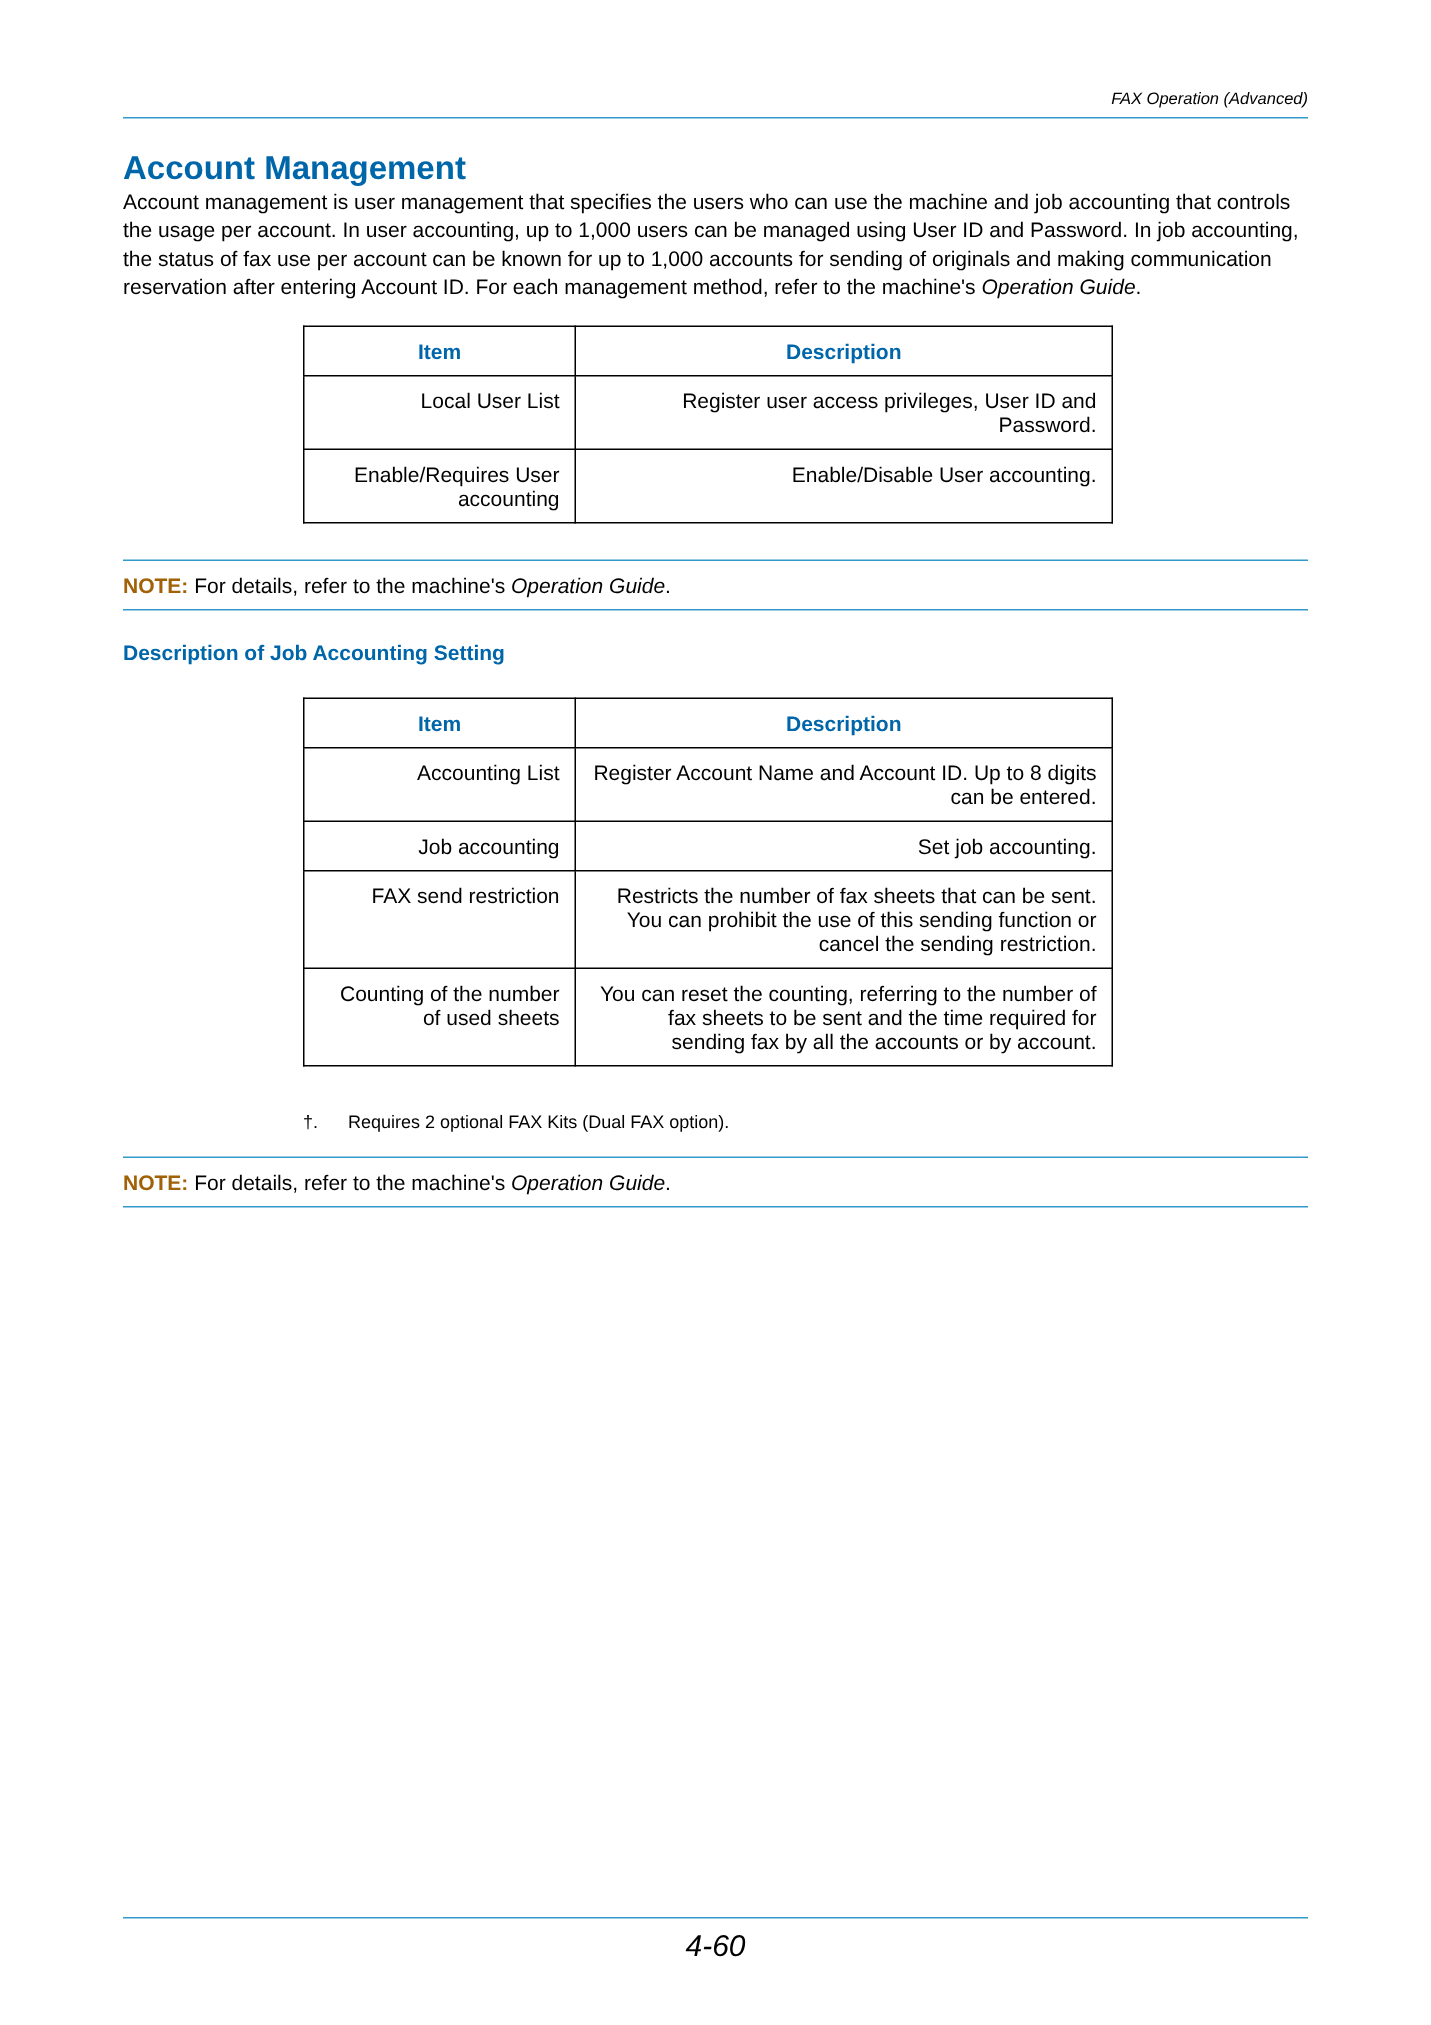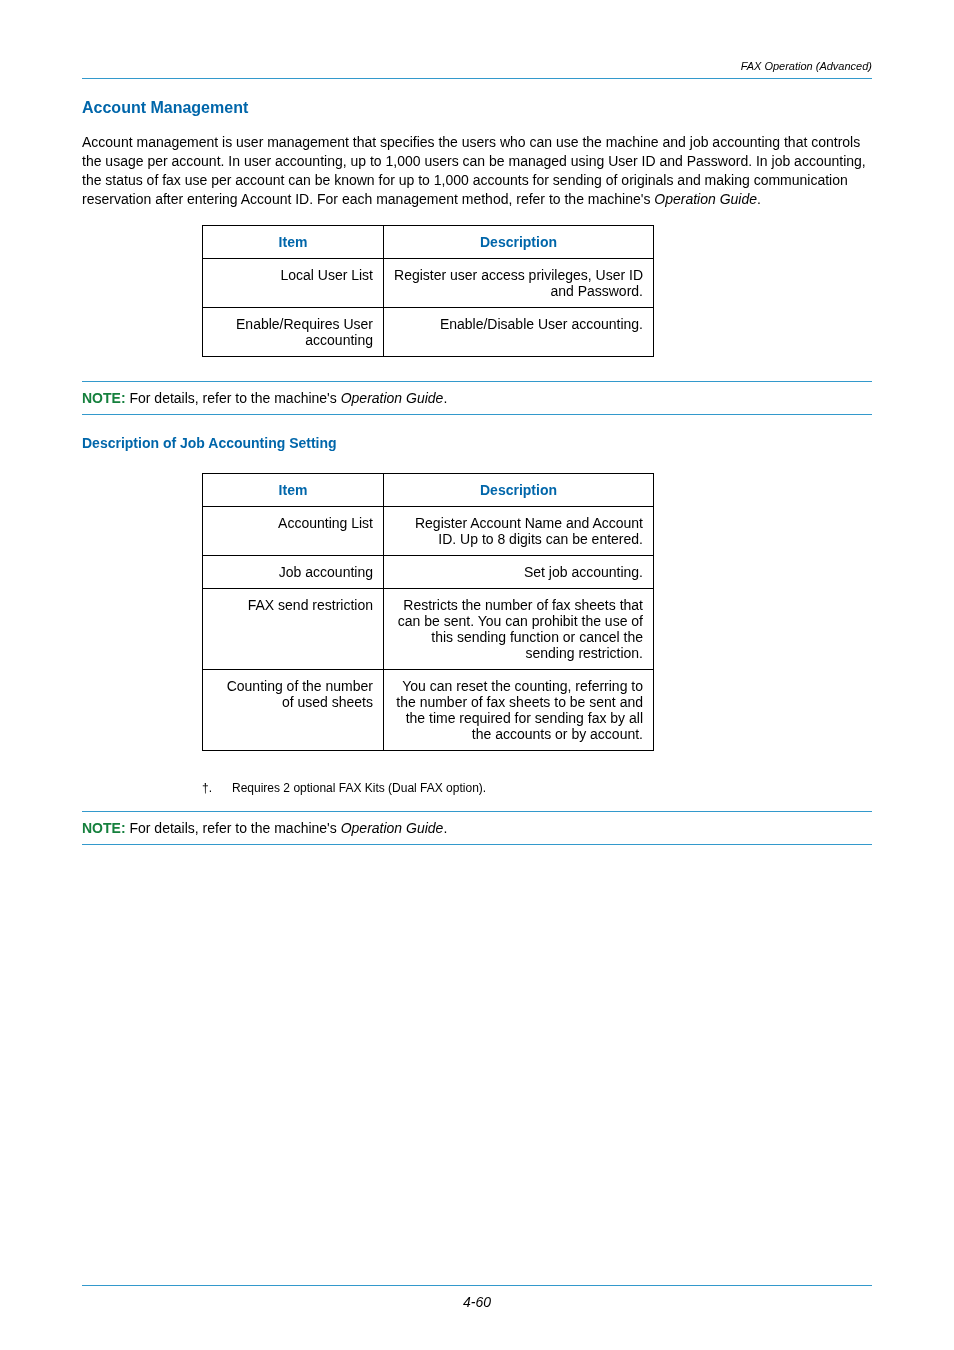--- a/index.html
+++ b/index.html
@@ -21,23 +21,22 @@
     text-align: right;
     font-style: italic;
     font-size: 11px;
     color: #000;
     padding-bottom: 6px;
     border-bottom: 1px solid #3399cc;
     margin-bottom: 20px;
   }
   .h1 {
     color: #0066aa;
-    font-size: 16px;
+    font-size: 22px;
     font-weight: bold;
-    margin-bottom: 16px;
   }
   .paragraph {
     font-size: 14px;
     line-height: 1.35;
     margin-bottom: 16px;
   }
   .paragraph .em {
     font-style: italic;
   }
   .h2 {
@@ -46,21 +45,21 @@
     font-weight: bold;
     margin-top: 8px;
     margin-bottom: 22px;
   }
   .table-wrap {
     margin-left: 120px;
     margin-bottom: 24px;
   }
   table.info {
     border-collapse: collapse;
-    width: 452px;
+    width: 540px;
     border-radius: 26px;
   }
   table.info th, table.info td {
     border: 1.5px solid #000;
     padding: 8px 10px;
     font-size: 14px;
     text-align: right;
     vertical-align: top;
   }
   table.info th {
@@ -72,39 +71,39 @@
     width: 160px;
   }
   .note-block {
     border-top: 1px solid #3399cc;
     border-bottom: 1px solid #3399cc;
     padding: 8px 0;
     margin: 16px 0 20px 0;
     font-size: 14px;
   }
   .note-label {
-    color: #15803d;
+    color: #a16207;
     font-weight: bold;
   }
   .em { font-style: italic; }
   .footnote {
     margin-left: 120px;
     font-size: 12px;
     padding-top: 6px;
     display: flex;
     gap: 20px;
   }
   .footer {
     position: absolute;
     bottom: 40px;
     left: 0;
     right: 0;
     text-align: center;
     font-style: italic;
-    font-size: 14px;
+    font-size: 20px;
     border-top: 1px solid #3399cc;
     padding-top: 8px;
     margin: 0 82px;
   }
   .sup {
     vertical-align: super;
     font-size: 10px;
   }
 </style>
 </head>

